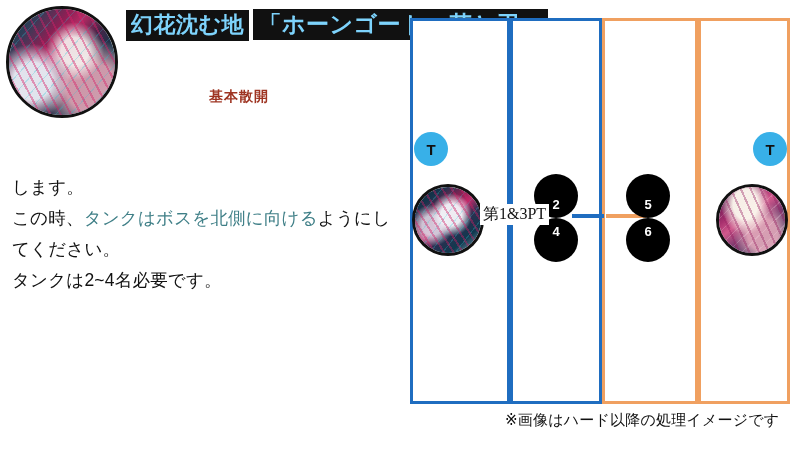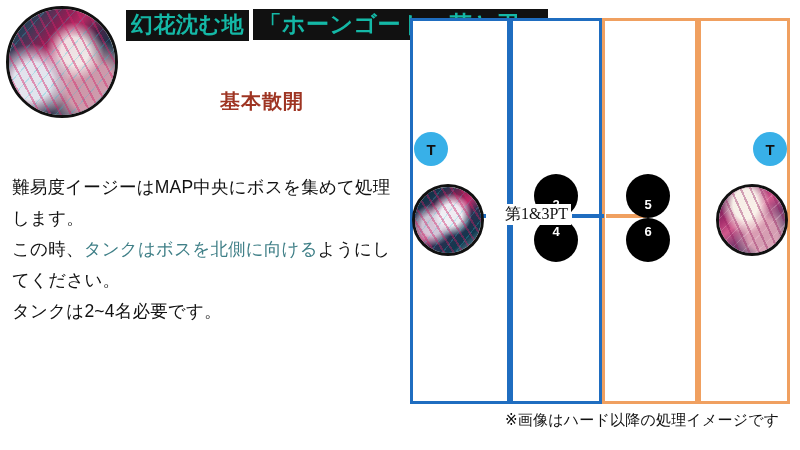--- a/index.html
+++ b/index.html
@@ -71,34 +71,34 @@
     background:
       repeating-linear-gradient(66deg, rgba(150,30,96,.38) 0 2px, rgba(150,30,96,0) 2px 9px),
       repeating-linear-gradient(-44deg, rgba(255,236,244,.22) 0 1px, rgba(255,236,244,0) 1px 10px);
   }
 
   
   #title-block { position: absolute; left: 126px; top: 8px; }
   .title-line {
     display: inline-block;
     background: #111111;
-    color: #14b8a6;
+    color: #7dd3fc;
     font-weight: bold;
     font-size: 22px;
     line-height: 28px;
     padding: 1px 5px 2px 5px;
     white-space: nowrap;
     letter-spacing: .5px;
   }
   #title-line-2 { font-size: 23px; margin-top: 1px; }
 
   #subtitle {
     position: absolute;
-    left: 220px; top: 88px;
-    font-size: 20px;
+    left: 209px; top: 88px;
+    font-size: 14px;
     font-weight: bold;
     color: #9e3422;
     letter-spacing: 1px;
     white-space: nowrap;
     -webkit-text-stroke: 3px #ffffff;
     paint-order: stroke fill;
   }
 
   
   #body-text {
@@ -147,21 +147,21 @@
     position: absolute;
     top: 186px;
     font-family: "Liberation Serif", "DejaVu Serif", serif;
     font-size: 16px;
     color: #111;
     background: #ffffff;
     padding: 0 3px;
     white-space: nowrap;
     z-index: 6;
   }
-  #pt-label-left  { left: 92px;  }
+  #pt-label-left  { left: 70px;  }
   #pt-label-right { left: 238px; }
 
   
   .tank {
     position: absolute;
     width: 34px; height: 34px;
     border-radius: 50%;
     background: #38b0e8;
     color: #111;
     font-weight: bold;
@@ -213,21 +213,20 @@
   <div class="av-art artA"></div>
 </div>
 
 <div id="title-block">
   <div class="title-line" id="title-line-1">幻花沈む地</div>
   <div class="title-line" id="title-line-2">「ホーンゴート・花と刃」</div>
 </div>
 <div id="subtitle">基本散開</div>
 
 <div id="body-text">
-    <div><span class="t-black">難易度イージーはMAP中央にボスを集めて処理</span></div>
     <div><span class="t-black">します。</span></div>
     <div><span class="t-black">この時、</span><span class="t-teal">タンクはボスを北側に向ける</span><span class="t-black">ようにし</span></div>
     <div><span class="t-black">てください。</span></div>
     <div><span class="t-black">タンクは2~4名必要です。</span></div>
   </div>
 
 <div id="arena">
 
   <div class="lane lane-blue" id="lane-1"></div>
   <div class="lane lane-blue" id="lane-2"></div>

